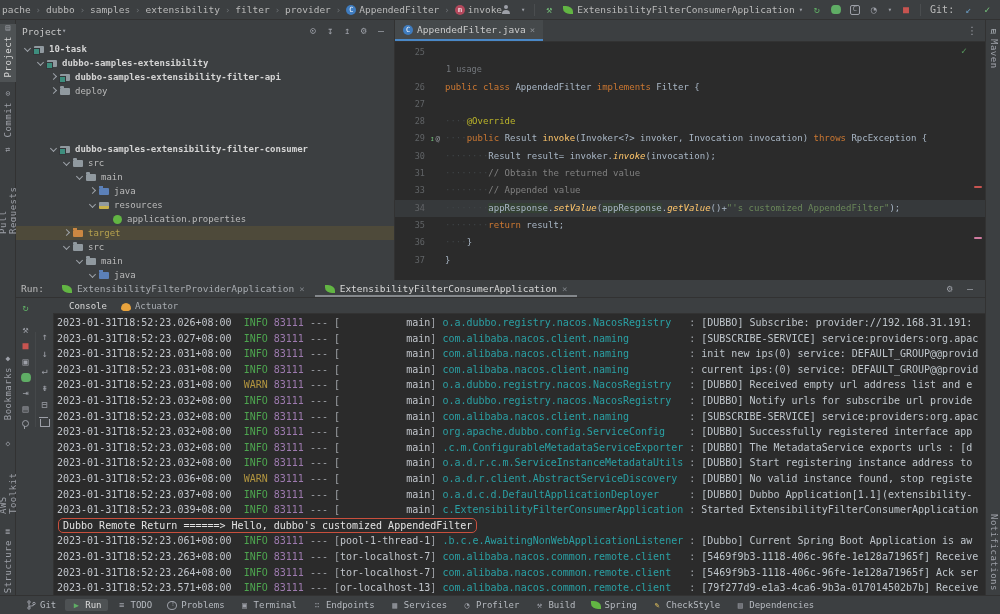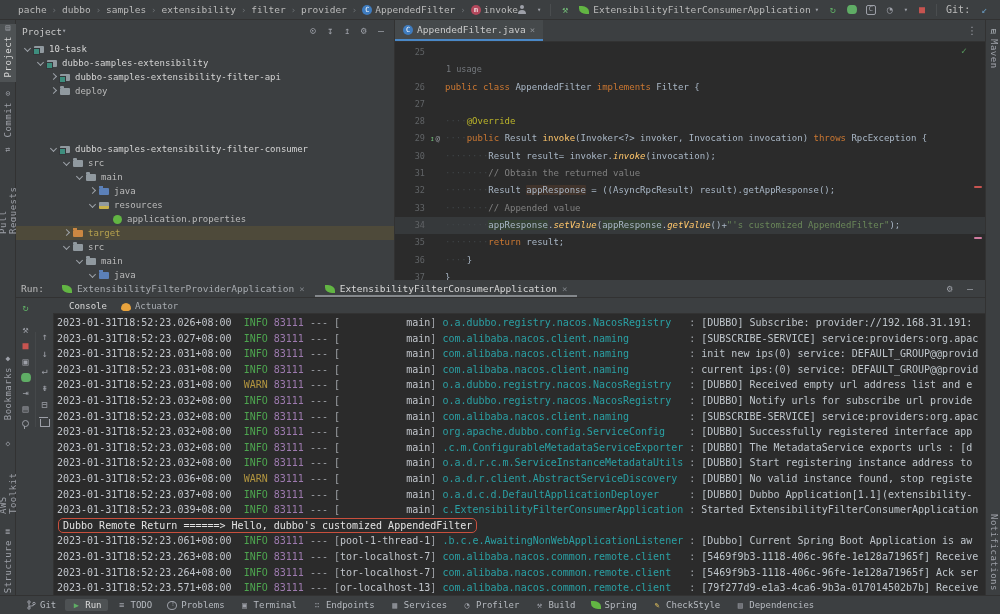--- a/index.html
+++ b/index.html
@@ -2,21 +2,21 @@
 <html><head>
 <meta charset="utf-8">
 <style>
   *{margin:0;padding:0;box-sizing:border-box}
   html,body{width:1000px;height:614px}
   body{position:relative;background:#3c3f41;font-family:"DejaVu Sans Mono",monospace;color:#bbbbbb;overflow:hidden;font-size:10px}
   .icon{display:inline-flex;align-items:center;justify-content:center;min-width:10px;font-size:10px;line-height:1}
 
   
   #topbar{position:absolute;left:0;top:0;width:1000px;height:20px;display:flex;align-items:center;border-bottom:1px solid #323232;background:#3c3f41}
-  #breadcrumbs{display:flex;align-items:center;gap:5px;padding-left:18px;font-size:9.5px;white-space:nowrap}
+  #breadcrumbs{display:flex;align-items:center;gap:5px;padding-left:2px;font-size:9.5px;white-space:nowrap}
   .crumb{display:flex;align-items:center;gap:3px;color:#bbbbbb}
   .crumb-sep{color:#6e7276;font-size:9px}
   .bci{width:10px;height:10px;border-radius:50%;font-size:7px;display:inline-flex;align-items:center;justify-content:center;color:#fff}
   .bci-class{background:#3f7cbf}
   .bci-method{background:#b3485c}
   #topbar-right{margin-left:auto;display:flex;align-items:center;gap:9px;padding-right:8px}
   .tb-divider{width:1px;height:12px;background:#4a4d4f}
   #run-config{display:flex;align-items:center;gap:4px;color:#bbbbbb;font-size:9.5px}
   .mini-chev{font-size:7px;color:#9da0a8}
 
@@ -33,21 +33,21 @@
   .vlabel-r .vlab{writing-mode:vertical-rl;letter-spacing:.5px}
   .m-glyph{font-style:italic;color:#b0b6bc;font-size:9px}
 
   
   #project{position:absolute;left:16px;top:20px;width:379px;height:260px;overflow:hidden;border-right:1px solid #323232;background:#3c3f41}
   #project-header{height:22px;display:flex;align-items:center;padding:0 8px 0 6px;font-size:9.5px;color:#c8c8c8}
   #project-header .ph-icons{margin-left:auto;display:flex;gap:7px}
   #tree{font-size:9px}
   .tree-row{height:14px;display:flex;align-items:center;white-space:nowrap;color:#bbbbbb}
   .tree-row.selected{background:#4e4a3a}
-  .tree-row .lbl.bold{font-weight:normal;color:#d4d4d4}
+  .tree-row .lbl.bold{font-weight:bold;color:#d4d4d4}
   .tree-row .lbl.excluded{color:#b5a14e}
   .chev{width:11px;height:10px;position:relative;flex:none}
   .chev::before{content:"";position:absolute;left:3px;top:2px;width:4px;height:4px;border-right:1px solid #9da2a8;border-bottom:1px solid #9da2a8}
   .chev.open::before{transform:rotate(45deg)}
   .chev.closed::before{transform:rotate(-45deg)}
   .chev.none::before{display:none}
   .ti{width:13px;height:12px;flex:none;position:relative;margin-right:3px}
   .ti::before{content:"";position:absolute;left:1px;top:3px;width:10px;height:7px;background:#90999f;border-radius:1px}
   .ti.ti-folder::after{content:"";position:absolute;left:1px;top:1px;width:4px;height:2px;background:#90999f;border-radius:1px 1px 0 0}
   .ti.ti-module::after{content:"";position:absolute;left:0;bottom:0;width:5px;height:5px;background:#3e8e7e;border:1px solid #34373a}
@@ -320,21 +320,20 @@
   </div>
   <div id="code">
       <div class="cl"><span class="gut">25</span><span class="gicons"></span><span class="ctext"></span></div>
       <div class="inlay">1 usage</div>
       <div class="cl"><span class="gut">26</span><span class="gicons"></span><span class="ctext"><span class="tk-kw">public class </span><span class="tk-plain">AppendedFilter </span><span class="tk-kw">implements</span><span class="tk-plain"> Filter {</span></span></div>
       <div class="cl"><span class="gut">27</span><span class="gicons"></span><span class="ctext"></span></div>
       <div class="cl"><span class="gut">28</span><span class="gicons"></span><span class="ctext"><span class="tk-ws">····</span><span class="tk-ann">@Override</span></span></div>
       <div class="cl"><span class="gut">29</span><span class="gicons"><span class="g-ovr">↥</span><span class="g-ann">@</span></span><span class="ctext"><span class="tk-ws">····</span><span class="tk-kw">public </span><span class="tk-plain">Result </span><span class="tk-meth">invoke</span><span class="tk-plain">(Invoker&lt;?&gt; invoker, Invocation invocation) </span><span class="tk-kw">throws</span><span class="tk-plain"> RpcException {</span></span></div>
       <div class="cl"><span class="gut">30</span><span class="gicons"></span><span class="ctext"><span class="tk-ws">········</span><span class="tk-plain">Result result= invoker.</span><span class="tk-imeth">invoke</span><span class="tk-plain">(invocation);</span></span></div>
       <div class="cl"><span class="gut">31</span><span class="gicons"></span><span class="ctext"><span class="tk-ws">········</span><span class="tk-com">// Obtain the returned value</span></span></div>
-      <div class="cl"><span class="gut">32</span><span class="gicons"></span><span class="ctext"><span class="tk-ws">········</span><span class="tk-plain">Result </span><span class="tk-hlw">appResponse</span><span class="tk-plain"> = ((AsyncRpcResult) result).getAppResponse();</span></span></div>
       <div class="cl"><span class="gut">33</span><span class="gicons"></span><span class="ctext"><span class="tk-ws">········</span><span class="tk-com">// Appended value</span></span></div>
       <div class="cl active"><span class="gut">34</span><span class="gicons"></span><span class="ctext"><span class="tk-ws">········</span><span class="tk-hlr">appResponse</span><span class="tk-plain">.</span><span class="tk-imeth">setValue</span><span class="tk-plain">(</span><span class="tk-hlr">appResponse</span><span class="tk-plain">.</span><span class="tk-imeth">getValue</span><span class="tk-plain">()+</span><span class="tk-str">"'s customized AppendedFilter"</span><span class="tk-plain">);</span></span></div>
       <div class="cl"><span class="gut">35</span><span class="gicons"></span><span class="ctext"><span class="tk-ws">········</span><span class="tk-kw">return</span><span class="tk-plain"> result;</span></span></div>
       <div class="cl"><span class="gut">36</span><span class="gicons"></span><span class="ctext"><span class="tk-ws">····</span><span class="tk-plain">}</span></span></div>
       <div class="cl"><span class="gut">37</span><span class="gicons"></span><span class="ctext"><span class="tk-plain">}</span></span></div>
     </div>
   <span class="ed-check">✓</span>
   <span class="stripe-mark" style="top:166px;background:#c75450"></span>
   <span class="stripe-mark" style="top:217px;background:#d07ba0"></span>
 </div>

